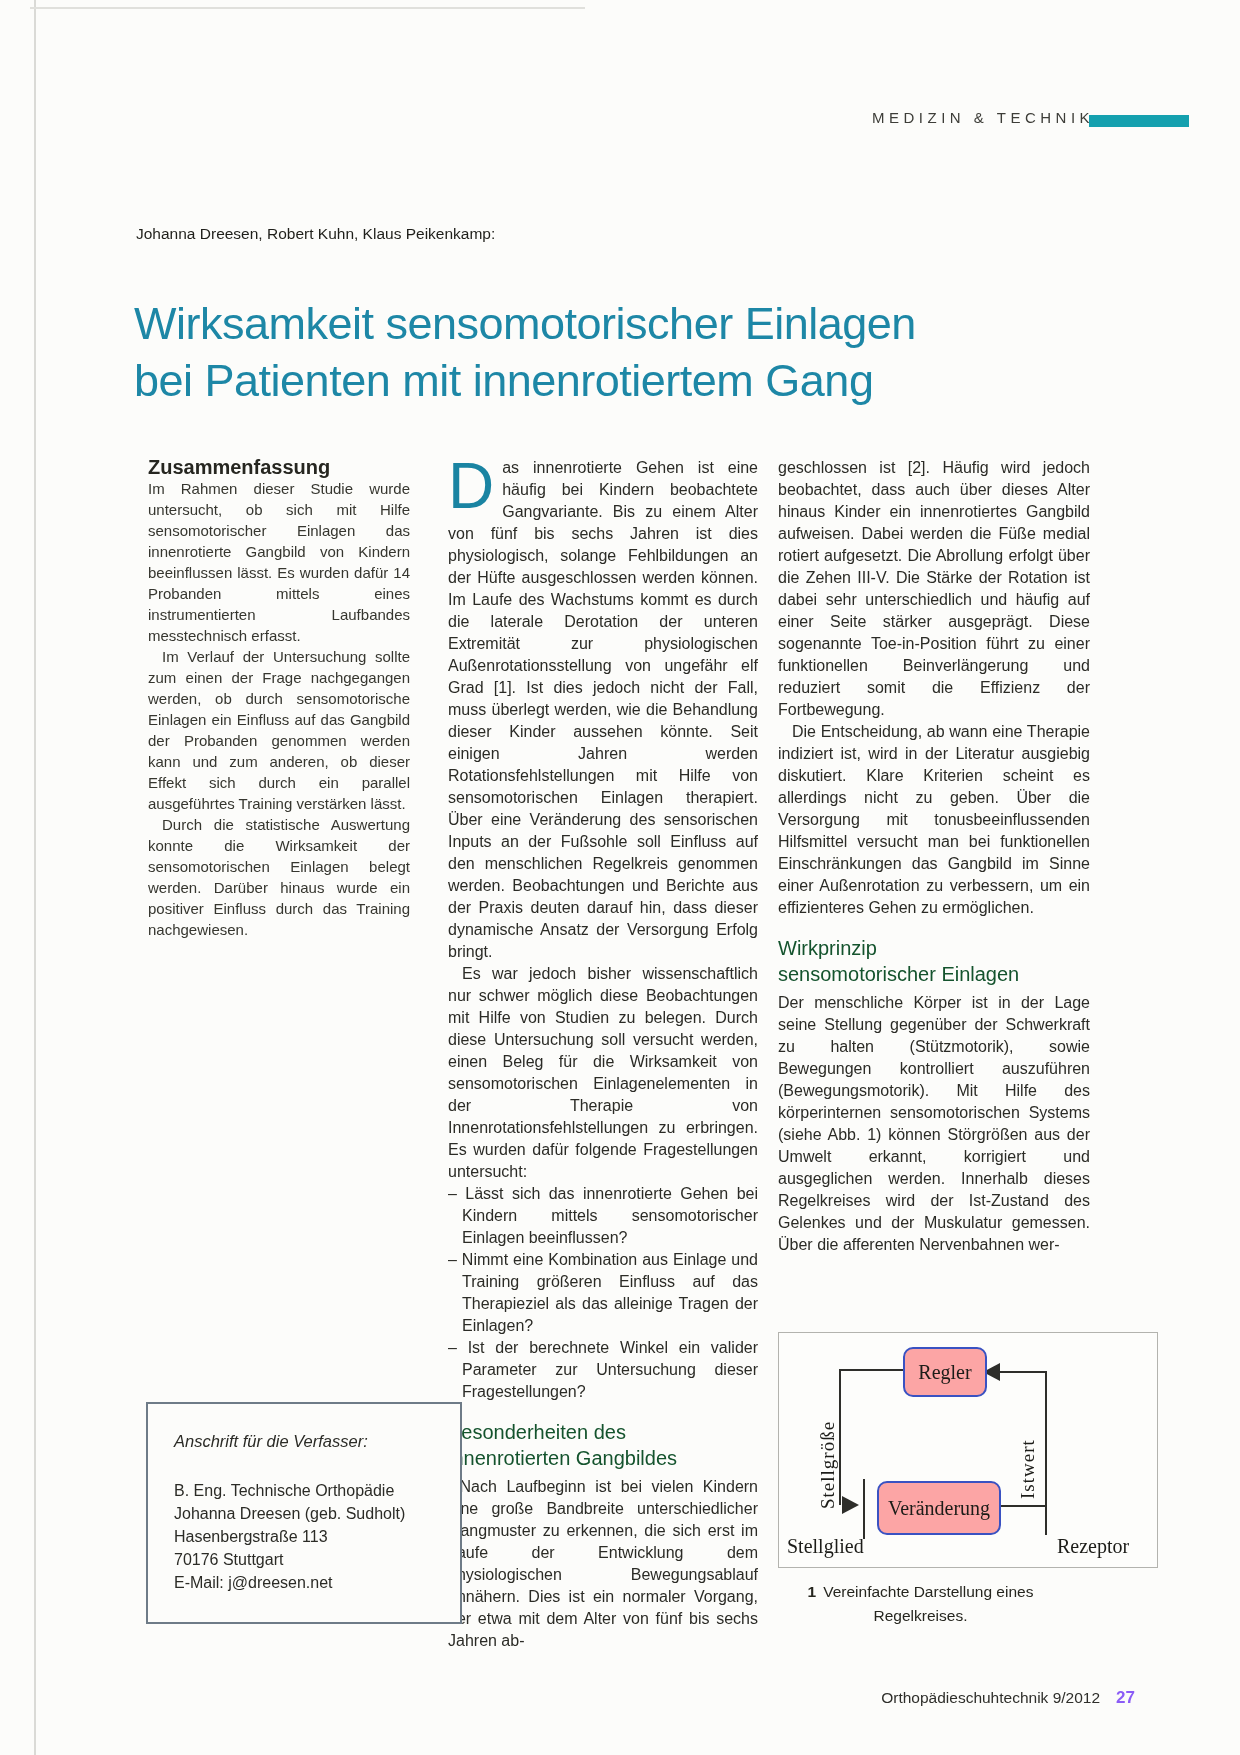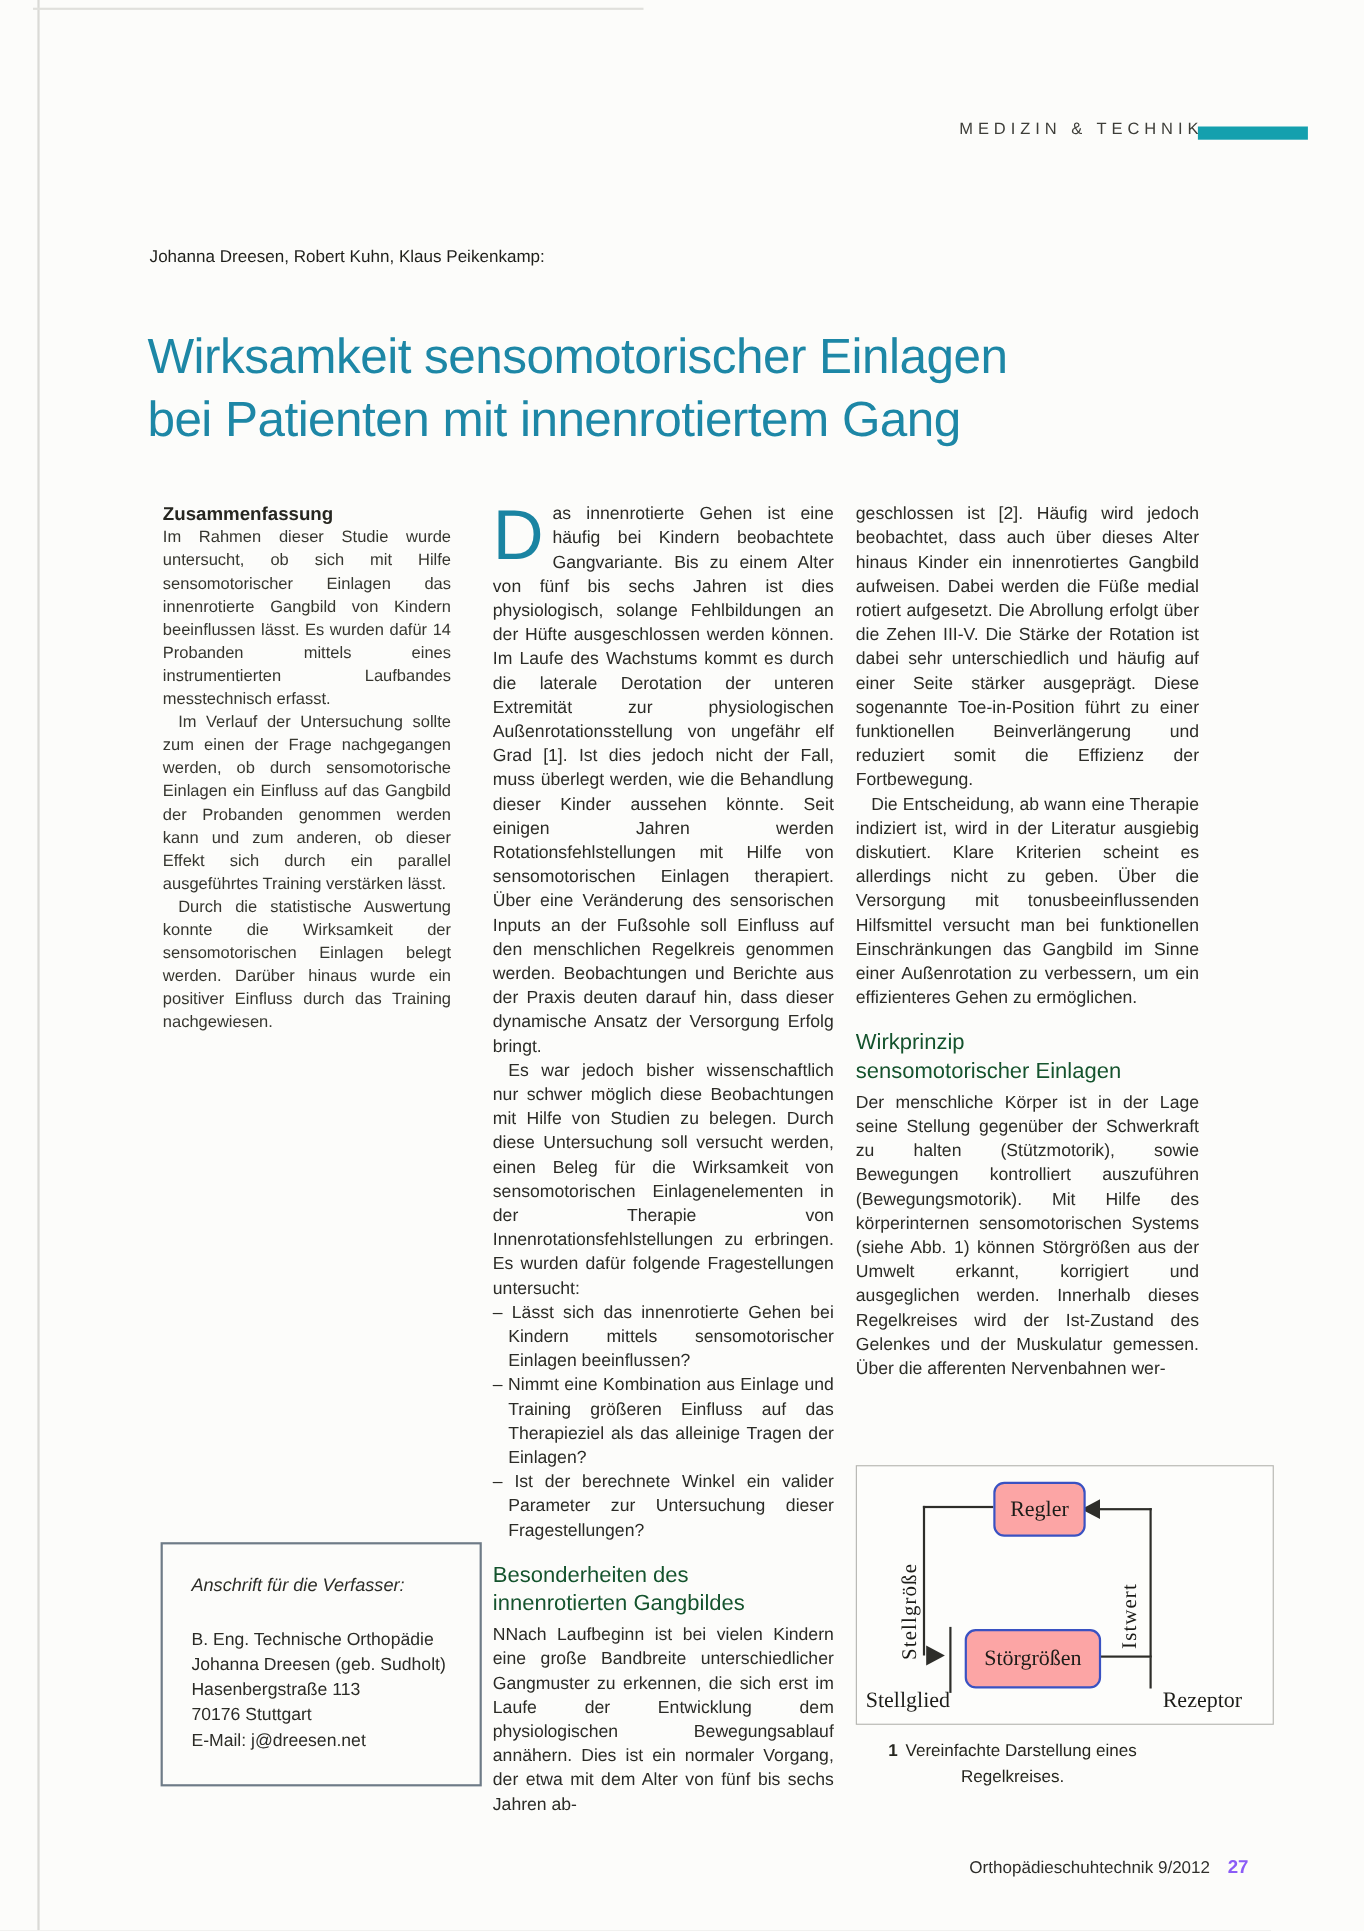--- a/index.html
+++ b/index.html
@@ -24,36 +24,36 @@
     color:#1d87a6;font-weight:400;
   }
 
   
   .col{position:absolute;top:457px;text-align:justify;}
   .col p{margin:0;}
   .col1{left:148px;width:262px;font-size:15px;line-height:21px;color:#36362f;}
   .col2{left:448px;width:310px;font-size:16px;line-height:22px;}
   .col3{left:778px;width:312px;font-size:16px;line-height:22px;}
   .indent{text-indent:14px;}
-  .summary-heading{font-weight:bold;font-size:17px;margin:0;color:#262620;}
+  .summary-heading{font-weight:bold;font-size:20px;margin:0;color:#262620;}
 
   .dropcap{
     float:left;font-size:64px;line-height:50px;padding:4px 8px 0 0;
     color:#1a84a2;font-weight:400;
   }
   .colheading{
     font-size:20px;line-height:26px;color:#14532d;font-weight:400;
     margin:16px 0 5px 0;text-align:left;
   }
   .qlist{margin:0;padding:0;list-style:none;}
   .qlist li{margin:0;padding-left:14px;text-indent:-14px;}
 
   
   .address-box{
-    position:absolute;left:146px;top:1402px;width:292px;height:222px;
+    position:absolute;left:146px;top:1402px;width:316px;height:222px;
     border:2px solid #6e7b87;box-sizing:border-box;padding:26px 14px 0 26px;
     font-size:16px;line-height:23px;color:#2b2b26;background:#fcfcfa;
   }
   .address-heading{font-style:italic;font-size:16.5px;margin:0 0 26px 0;}
   .address-line{margin:0;text-align:left;}
 
   
   .figure{
     position:absolute;left:778px;top:1332px;width:380px;height:236px;
     border:1px solid #b3b3ae;box-sizing:border-box;background:#fdfdfb;
@@ -159,21 +159,21 @@
     <div class="fig-arrow-right" style="left:63px;top:163px;"></div>
     <div class="fig-line" style="left:84px;top:146px;width:2px;height:60px;"></div>
 
     <div class="fig-line" style="left:218px;top:172px;width:50px;height:2px;"></div>
     <div class="fig-line" style="left:266px;top:38px;width:2px;height:136px;"></div>
     <div class="fig-line" style="left:221px;top:38px;width:47px;height:2px;"></div>
     <div class="fig-arrow-left" style="left:204px;top:30px;"></div>
     <div class="fig-line" style="left:266px;top:174px;width:2px;height:28px;"></div>
 
     <div class="fig-node" style="left:124px;top:14px;width:80px;height:46px;">Regler</div>
-    <div class="fig-node" style="left:98px;top:148px;width:120px;height:50px;">Störgrößen</div>
+    <div class="fig-node" style="left:98px;top:148px;width:120px;height:50px;">Veränderung</div>
 
     <div class="fig-vlabel" style="left:38px;top:56px;height:120px;">Stellgröße</div>
     <div class="fig-vlabel" style="left:238px;top:66px;height:100px;">Istwert</div>
     <div class="fig-hlabel" style="left:8px;top:202px;">Stellglied</div>
     <div class="fig-hlabel" style="left:278px;top:202px;">Rezeptor</div>
   </div>
 
   <div class="fig-caption">
     <span class="caption-num">1</span><span>Vereinfachte Darstellung eines Regelkreises.</span>
   </div>

